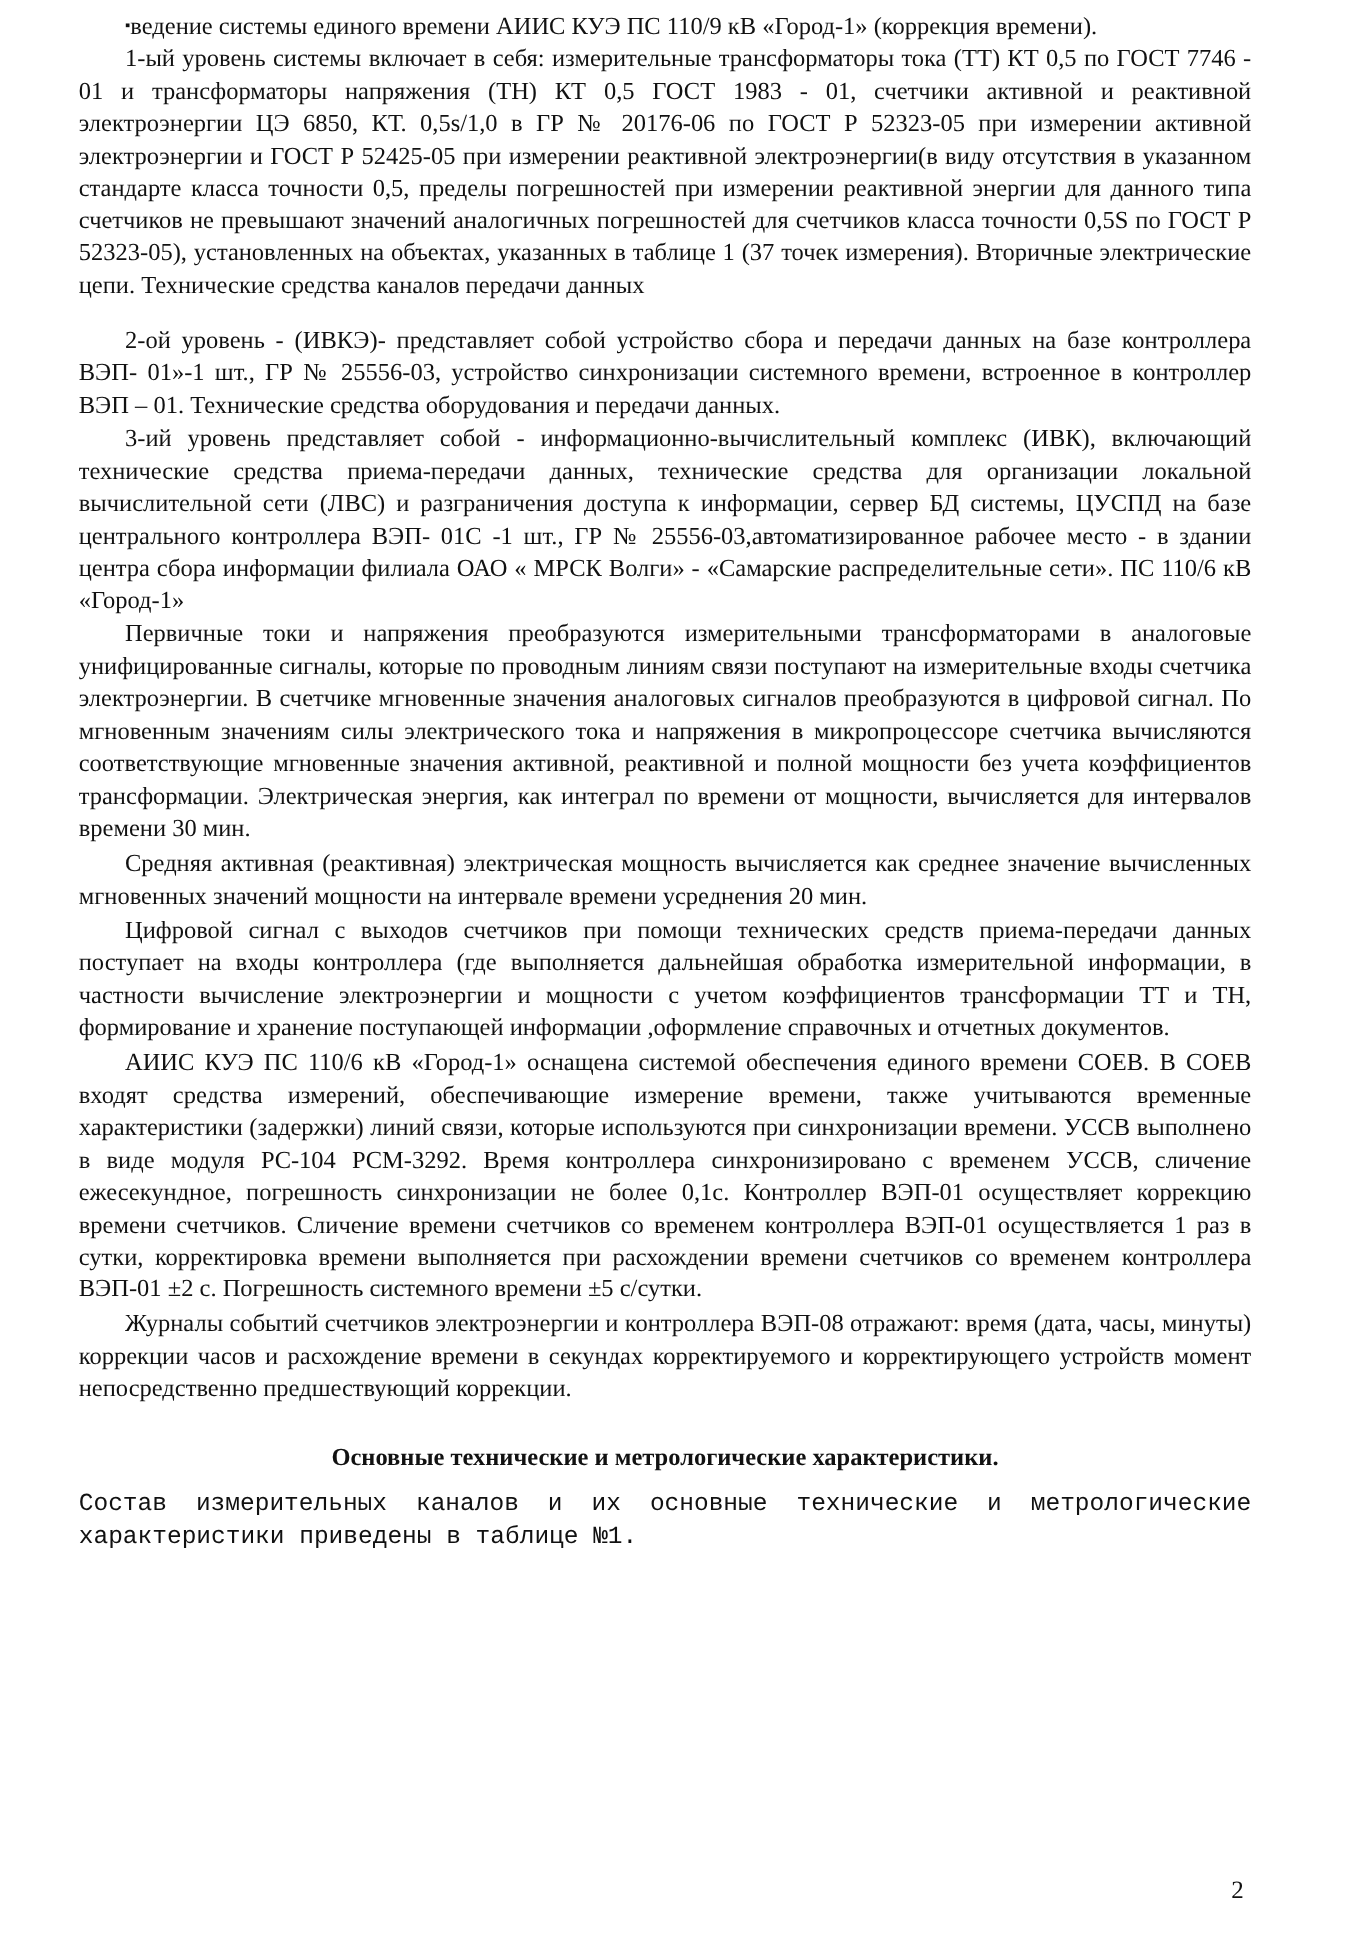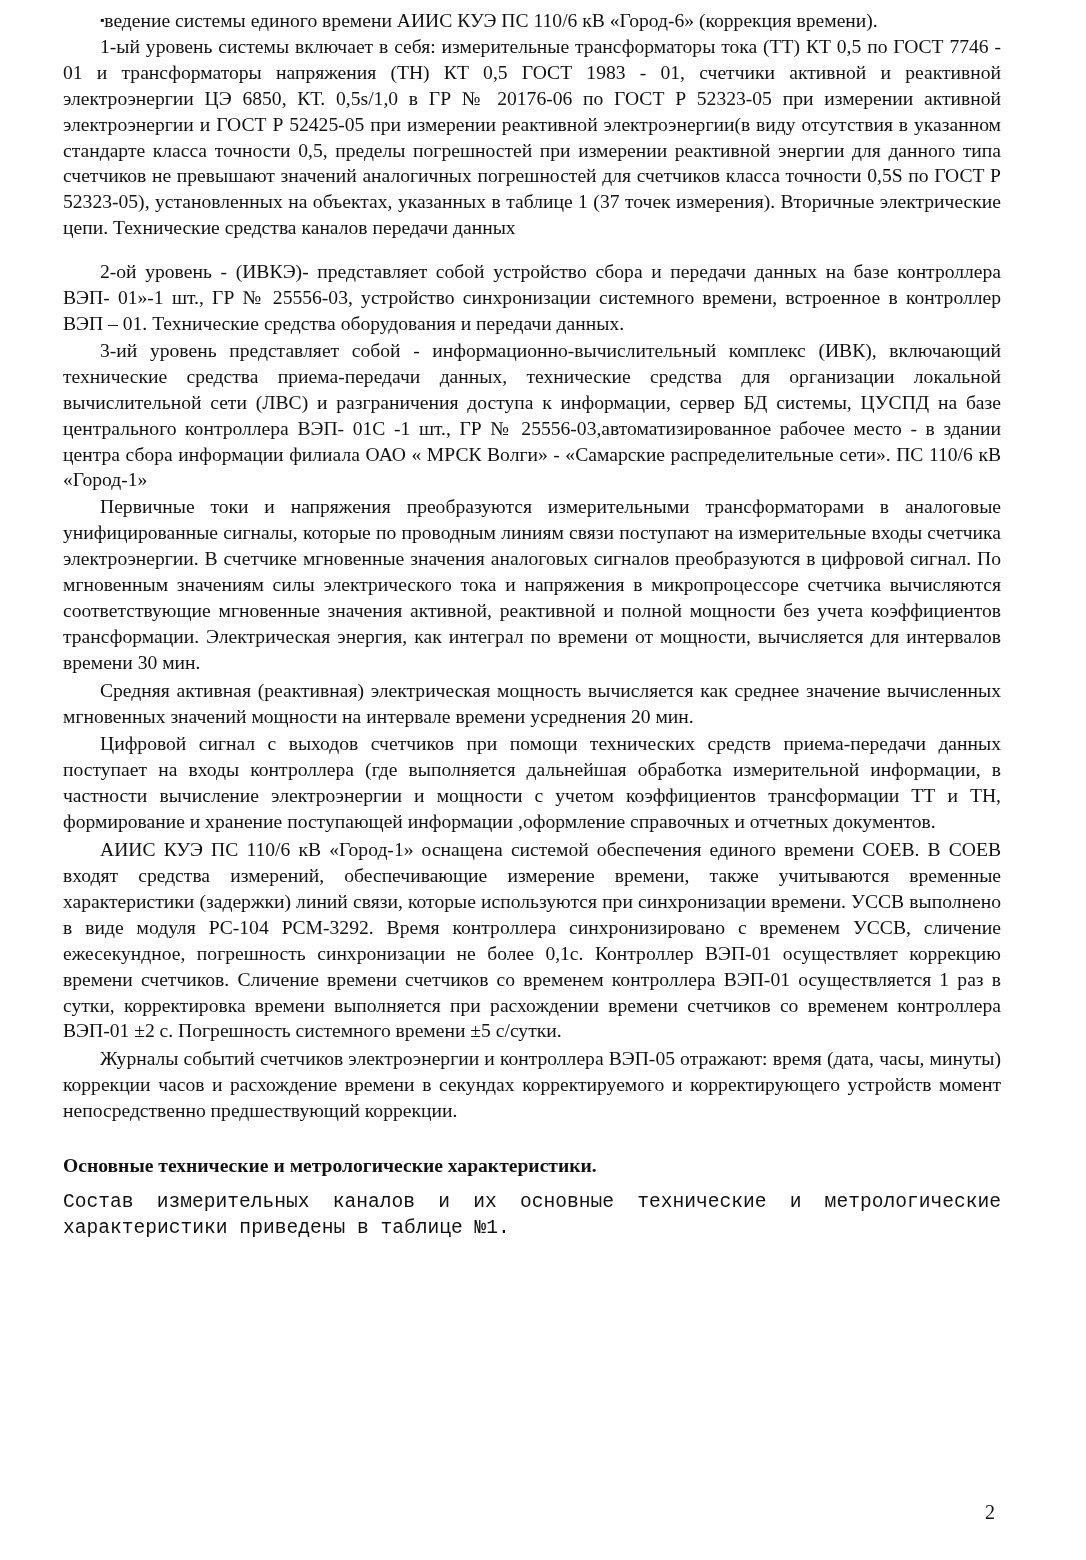--- a/index.html
+++ b/index.html
@@ -8,39 +8,39 @@
     font-family: "Liberation Serif", "DejaVu Serif", serif;
     color: #111111;
   }
   .page {
     position: absolute; left: 63px; top: 8px; width: 938px;
     font-size: 19.6px; line-height: 25.9px;
   }
   .p { text-align: justify; text-indent: 37px; margin: 0; }
   .p.noindent { text-indent: 0; font-family: Liberation Mono, monospace; }
   .heading {
-    font-weight: bold; margin: 29px 0 11px 0; text-indent: 0;
+    text-align: center; font-weight: bold; margin: 29px 0 11px 0; text-indent: 0;
     font-size: 19.6px;
   }
   .bullet { font-size: 12px; vertical-align: 3px; }
   .page-number {
     position: absolute; left: 985px; top: 1501px; font-size: 20px;
     font-family: "Liberation Serif", serif;
   }
 </style>
 </head>
 <body>
 
 <div class="page">
-  <p class="p"><span class="bullet">▪</span><span>ведение системы единого времени АИИС КУЭ ПС 110/6 кВ «Город-6» (коррекция времени).</span></p>
+  <p class="p"><span class="bullet">▪</span><span>ведение системы единого времени АИИС КУЭ ПС 110/9 кВ «Город-1» (коррекция времени).</span></p>
   <p class="p">1-ый уровень системы включает в себя: измерительные трансформаторы тока (ТТ) КТ 0,5 по ГОСТ 7746 - 01 и трансформаторы напряжения (ТН) КТ 0,5 ГОСТ 1983 - 01, счетчики активной и реактивной электроэнергии ЦЭ 6850, КТ. 0,5s/1,0 в ГР № 20176-06  по ГОСТ Р 52323-05 при измерении активной электроэнергии и  ГОСТ Р 52425-05 при измерении реактивной электроэнергии(в виду отсутствия в указанном стандарте класса точности 0,5, пределы погрешностей при измерении реактивной энергии для данного типа счетчиков не превышают значений аналогичных погрешностей для счетчиков класса точности 0,5S по ГОСТ Р 52323-05), установленных на объектах, указанных в таблице 1 (37 точек  измерения). Вторичные электрические цепи. Технические средства каналов передачи данных</p>
   <p class="p" style="margin-top:18px">2-ой уровень - (ИВКЭ)- представляет собой  устройство сбора и передачи данных на базе контроллера   ВЭП- 01»-1 шт., ГР № 25556-03, устройство синхронизации системного времени, встроенное  в контроллер ВЭП – 01. Технические средства оборудования и передачи данных.</p>
   <p class="p" style="margin-top:1px">3-ий уровень представляет собой - информационно-вычислительный комплекс (ИВК), включающий технические средства приема-передачи данных, технические средства для организации локальной вычислительной сети (ЛВС) и разграничения доступа к информации, сервер БД системы, ЦУСПД на базе центрального контроллера  ВЭП- 01С -1 шт., ГР № 25556-03,автоматизированное рабочее место - в здании центра сбора информации филиала ОАО « МРСК Волги» - «Самарские распределительные сети». ПС 110/6 кВ «Город-1»</p>
   <p class="p" style="margin-top:1px">Первичные токи и напряжения преобразуются измерительными трансформаторами в аналоговые унифицированные сигналы, которые по проводным линиям связи поступают на измерительные входы счетчика электроэнергии. В счетчике мгновенные значения аналоговых сигналов преобразуются в цифровой сигнал. По мгновенным значениям силы электрического тока и напряжения в микропроцессоре счетчика вычисляются соответствующие мгновенные значения активной, реактивной и полной мощности без учета коэффициентов трансформации. Электрическая энергия, как интеграл по времени от мощности, вычисляется для интервалов времени 30 мин.</p>
   <p class="p" style="margin-top:2px">Средняя активная (реактивная) электрическая мощность вычисляется как среднее значение вычисленных мгновенных значений мощности на интервале времени усреднения 20 мин.</p>
   <p class="p" style="margin-top:2px">Цифровой сигнал с выходов счетчиков при помощи технических средств приема-передачи данных поступает на входы контроллера (где выполняется дальнейшая обработка измерительной информации, в частности вычисление электроэнергии и мощности с учетом коэффициентов трансформации ТТ и ТН, формирование и хранение поступающей информации ,оформление справочных и отчетных документов.</p>
   <p class="p" style="margin-top:2px">АИИС КУЭ ПС 110/6 кВ «Город-1» оснащена системой обеспечения единого времени СОЕВ. В СОЕВ входят средства измерений, обеспечивающие измерение времени, также учитываются временные характеристики (задержки) линий связи, которые используются при синхронизации времени. УССВ выполнено в виде модуля PC-104 PCM-3292. Время контроллера синхронизировано с временем УССВ, сличение ежесекундное, погрешность синхронизации не более 0,1с. Контроллер ВЭП-01 осуществляет коррекцию времени счетчиков. Сличение времени счетчиков со временем контроллера ВЭП-01  осуществляется 1 раз в сутки, корректировка времени выполняется при расхождении времени счетчиков со временем контроллера ВЭП-01  ±2 с. Погрешность системного времени ±5 с/сутки.</p>
-  <p class="p" style="margin-top:2px">Журналы событий счетчиков электроэнергии и контроллера ВЭП-05  отражают: время (дата, часы, минуты) коррекции часов и расхождение времени в секундах корректируемого и корректирующего устройств момент непосредственно предшествующий коррекции.</p>
+  <p class="p" style="margin-top:2px">Журналы событий счетчиков электроэнергии и контроллера ВЭП-08  отражают: время (дата, часы, минуты) коррекции часов и расхождение времени в секундах корректируемого и корректирующего устройств момент непосредственно предшествующий коррекции.</p>
   <p class="heading">Основные технические и метрологические характеристики.</p>
   <p class="p noindent">Состав измерительных каналов и их основные технические и метрологические характеристики приведены в таблице №1.</p>
 </div>
 
 <div class="page-number">2</div>
 
 </body></html>

